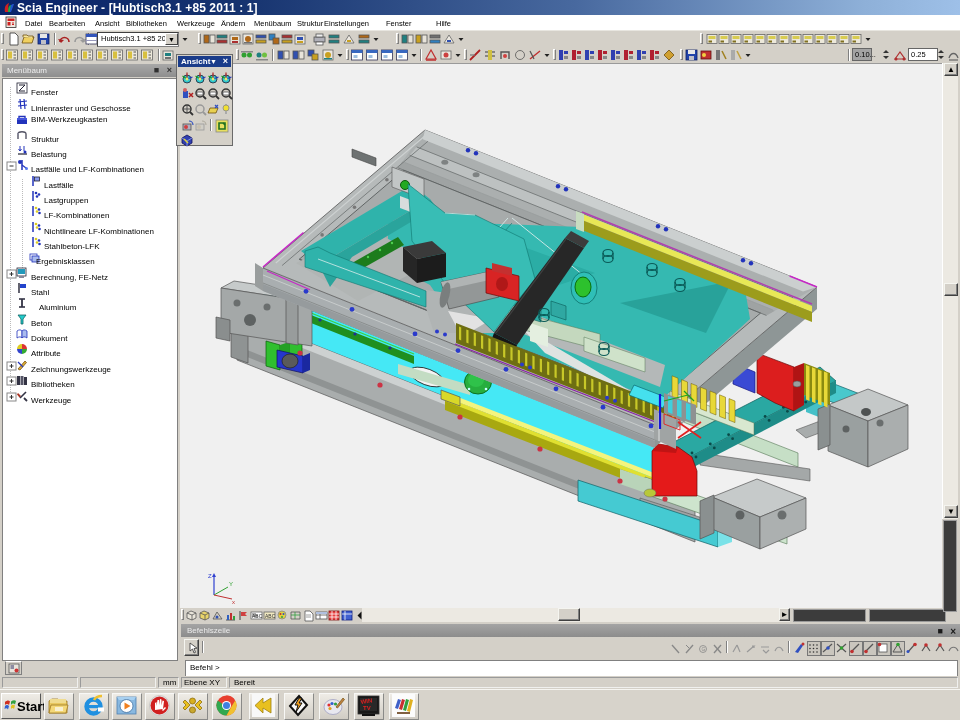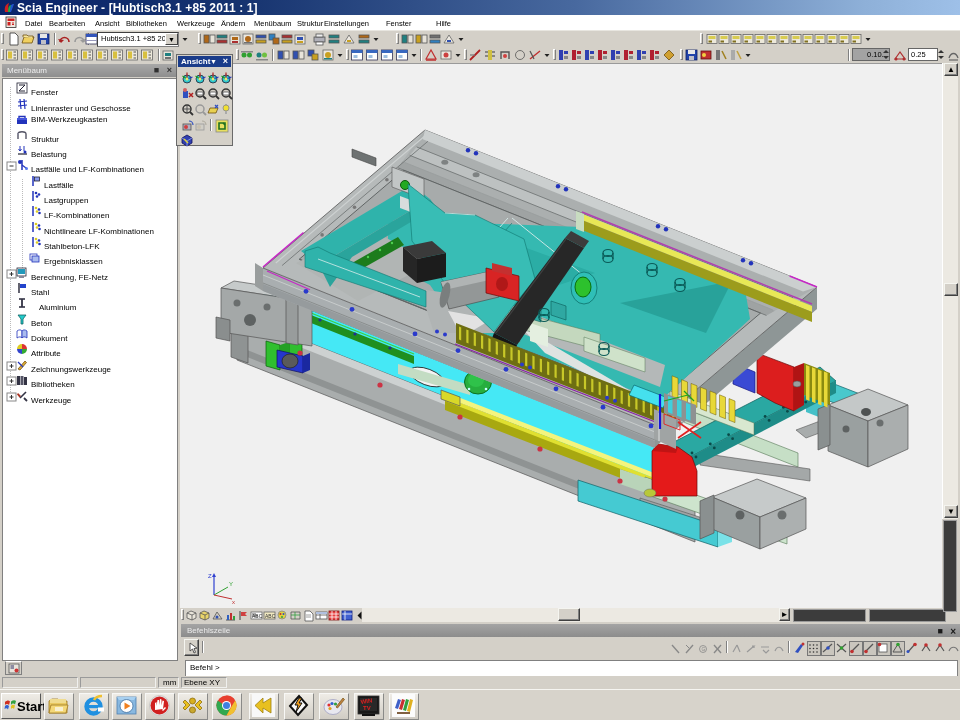--- a/index.html
+++ b/index.html
@@ -492,21 +492,21 @@
       <line x1="8" y1="3" x2="12" y2="11" stroke="#a08020" stroke-width="1.5"></line>
     </svg>
     <svg class="ticon" style="left:729px;top:1px" width="15" height="14" viewBox="0 0 15 14" xmlns="http://www.w3.org/2000/svg">
       <rect x="2" y="2" width="4" height="10" fill="#aaa"></rect>
       <line x1="8" y1="3" x2="12" y2="11" stroke="#c0a040" stroke-width="1.5"></line>
     </svg>
     <svg class="ticon" style="left:744px;top:1px" width="8" height="14" viewBox="0 0 8 14" xmlns="http://www.w3.org/2000/svg">
       <path d="M1.5 6 l2.5 3 2.5 -3 Z" fill="#222"></path>
     </svg>
     <span class="sep" style="left:848px;top:2px"></span>
-    <span style="position:absolute;left:852px;top:1px;width:38px;height:13px;background:#a3a3a3;border:1px solid #666;font-size:7.5px;line-height:11px;padding-left:14px;color:#000">0.10...</span>
+    <span style="position:absolute;left:852px;top:1px;width:20px;height:13px;background:#a3a3a3;border:1px solid #666;font-size:7.5px;line-height:11px;padding-left:2px;color:#000">0.10...</span>
     <svg class="ticon" style="left:881px;top:1px" width="10" height="13" viewBox="0 0 10 13" xmlns="http://www.w3.org/2000/svg">
       <path d="M2 5 l3 -3 3 3 Z" fill="#333"></path>
       <path d="M2 8 l3 3 3 -3 Z" fill="#333"></path>
     </svg>
     <svg class="ticon" style="left:893px;top:1px" width="14" height="14" viewBox="0 0 14 14" xmlns="http://www.w3.org/2000/svg">
       <path d="M2 11 L7 4 L12 11 Z" fill="none" stroke="#b03030" stroke-width="1.2"></path>
       <circle cx="3" cy="11" r="1.5" fill="#b03030"></circle>
       <circle cx="11" cy="11" r="1.5" fill="#b03030"></circle>
     </svg>
     <span style="position:absolute;left:908px;top:1px;width:30px;height:13px;background:#fff;border:1px solid #666;font-size:7.5px;line-height:11px;padding-left:2px;color:#000">0.25</span>
@@ -625,21 +625,21 @@
           <circle cx="8" cy="6.5" r="1.3" fill="#ddcc22"></circle>
           <circle cx="10.5" cy="8" r="1.3" fill="#2233bb"></circle>
         </svg>
         <span class="lbl" style="position:absolute;left:41px;top:4px">Stahlbeton-LFK</span>
       </div>
       <div class="trow" style="top:171px">
         <svg class="ticon" style="left:26px;top:1px" width="12" height="12" viewBox="0 0 12 12" xmlns="http://www.w3.org/2000/svg">
           <rect x="1" y="3" width="7" height="6" fill="#fff" stroke="#2233bb" stroke-width="0.8"></rect>
           <rect x="3" y="5" width="7" height="6" fill="#aabbee" stroke="#2233bb" stroke-width="0.8"></rect>
         </svg>
-        <span class="lbl" style="position:absolute;left:41px;top:4px">Ergebnisklassen</span>
+        <span class="lbl" style="position:absolute;left:33px;top:4px">Ergebnisklassen</span>
       </div>
       <div class="trow" style="top:187px">
         <svg class="ticon" style="left:2px;top:1px" width="13" height="14" viewBox="0 0 13 14" xmlns="http://www.w3.org/2000/svg">
           <rect x="2" y="3" width="9" height="8" fill="#fff" stroke="#888"></rect>
           <rect x="4.5" y="6.5" width="4" height="1" fill="#333"></rect>
           <rect x="6" y="5" width="1" height="4" fill="#333"></rect>
         </svg>
         <svg class="ticon" style="left:13px;top:1px" width="12" height="12" viewBox="0 0 12 12" xmlns="http://www.w3.org/2000/svg">
           <rect x="1" y="1" width="9" height="8" fill="#fff" stroke="#223" stroke-width="0.8"></rect>
           <rect x="2" y="2" width="7" height="5" fill="#2299bb"></rect>
@@ -1299,20 +1299,21 @@
     </svg>
   </div>
 <div class="abs" id="cmdinput">
     <div class="inp">Befehl &gt;</div>
   </div>
 <div class="abs" id="statusbar">
     <span class="scell" style="left:2px;width:76px"></span>
     <span class="scell" style="left:80px;width:76px"></span>
     <span class="scell" style="left:158px;width:21px;text-align:right">mm</span>
     <span class="scell" style="left:181px;width:46px;padding:0 2px">Ebene XY</span>
+    <span class="scell" style="left:229px;width:729px">Bereit</span>
   </div>
 <div class="abs" id="taskbar">
     <div id="startbtn"></div>
     <svg class="ticon" style="left:4px;top:8px" width="13" height="14" viewBox="0 0 13 14" xmlns="http://www.w3.org/2000/svg">
       <path d="M1 4 C3 2 5 2 6 3.5 L5 7 C4 5.5 2 5.5 1 7 Z" fill="#d03020"></path>
       <path d="M7 3.5 C9 2 11 2 12 3 L11 6.5 C10 5 8 5 7 7 Z" fill="#30a040"></path>
       <path d="M1 8 C2 6.5 4 6.5 5 8 L4 11.5 C3 10 2 10 0.5 11 Z" fill="#3060d0"></path>
       <path d="M7 8 C8 6.5 10 6.5 11 7.5 L10 11 C9 9.5 8 9.5 7 11 Z" fill="#e0c020"></path>
     </svg>
     <span style="position:absolute;left:17px;top:9px;font-weight:bold;font-size:13px;color:#000">Start</span>

